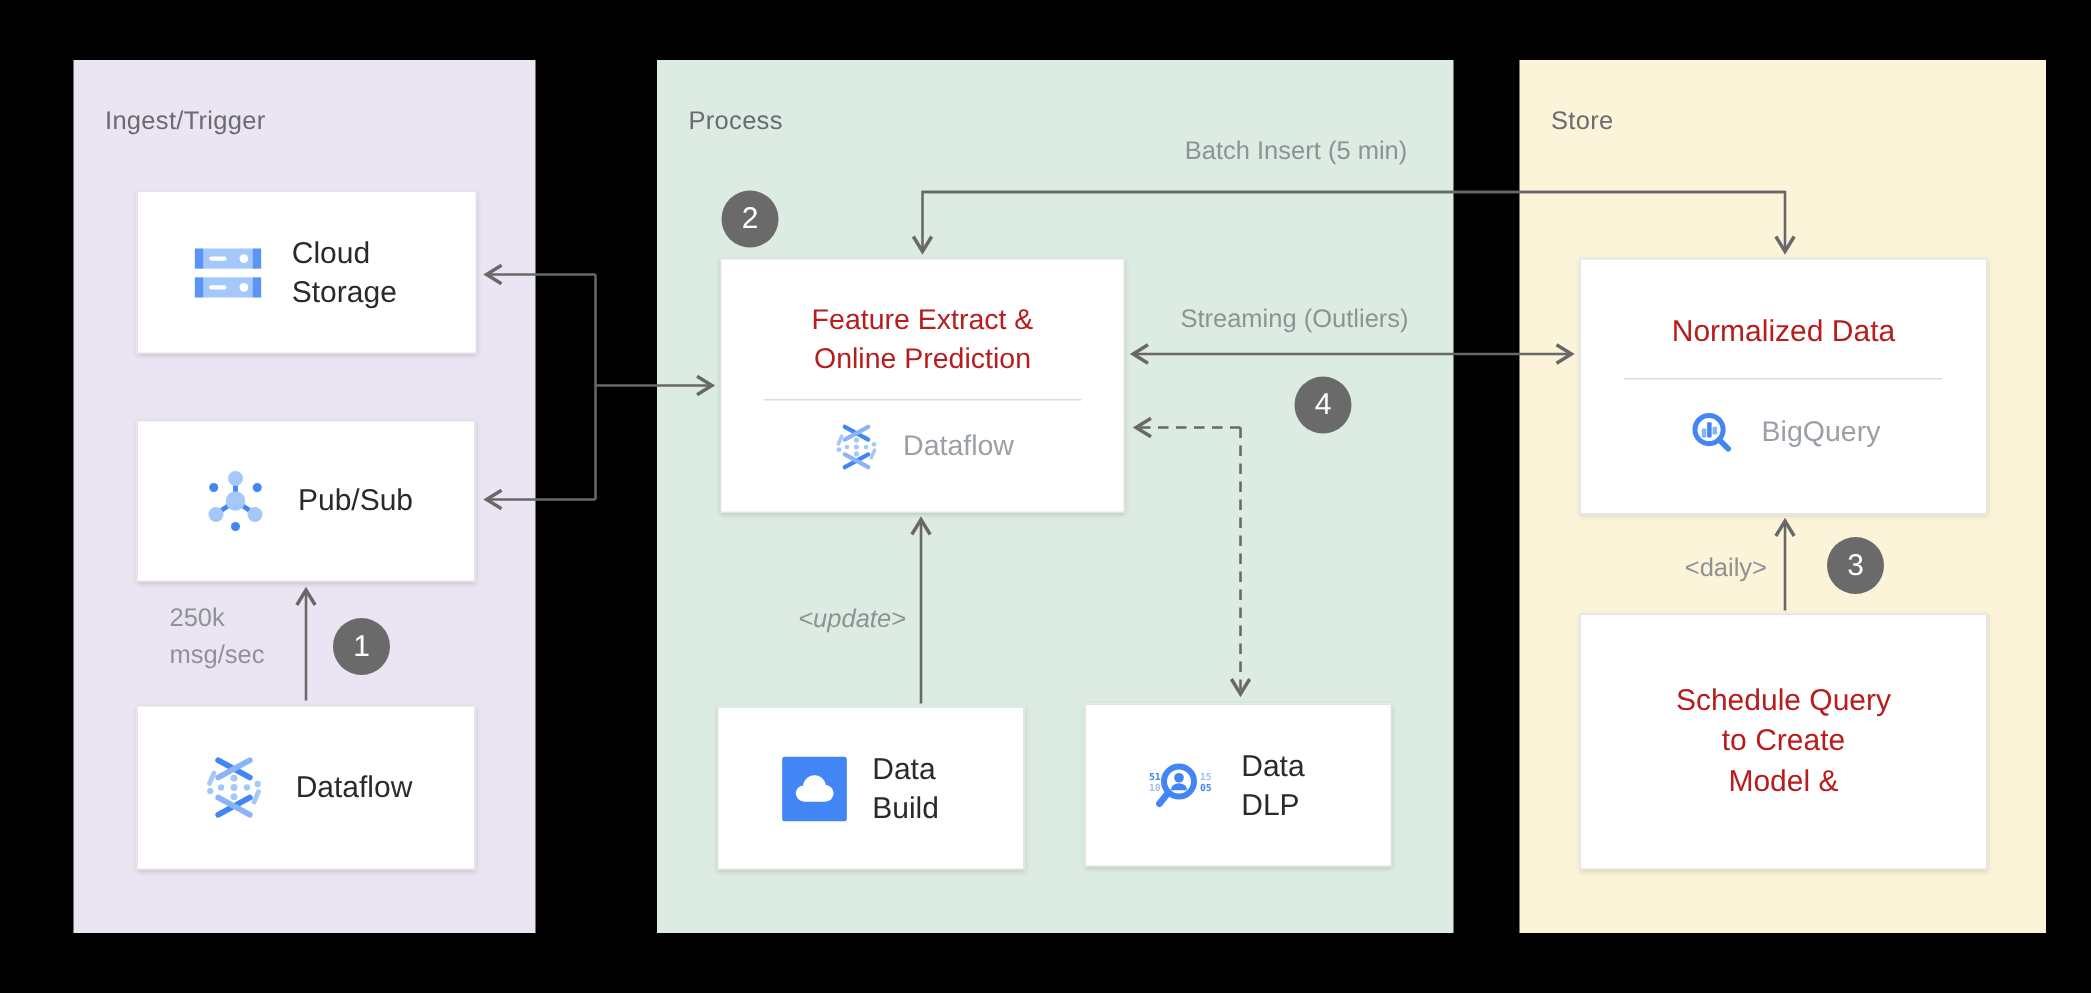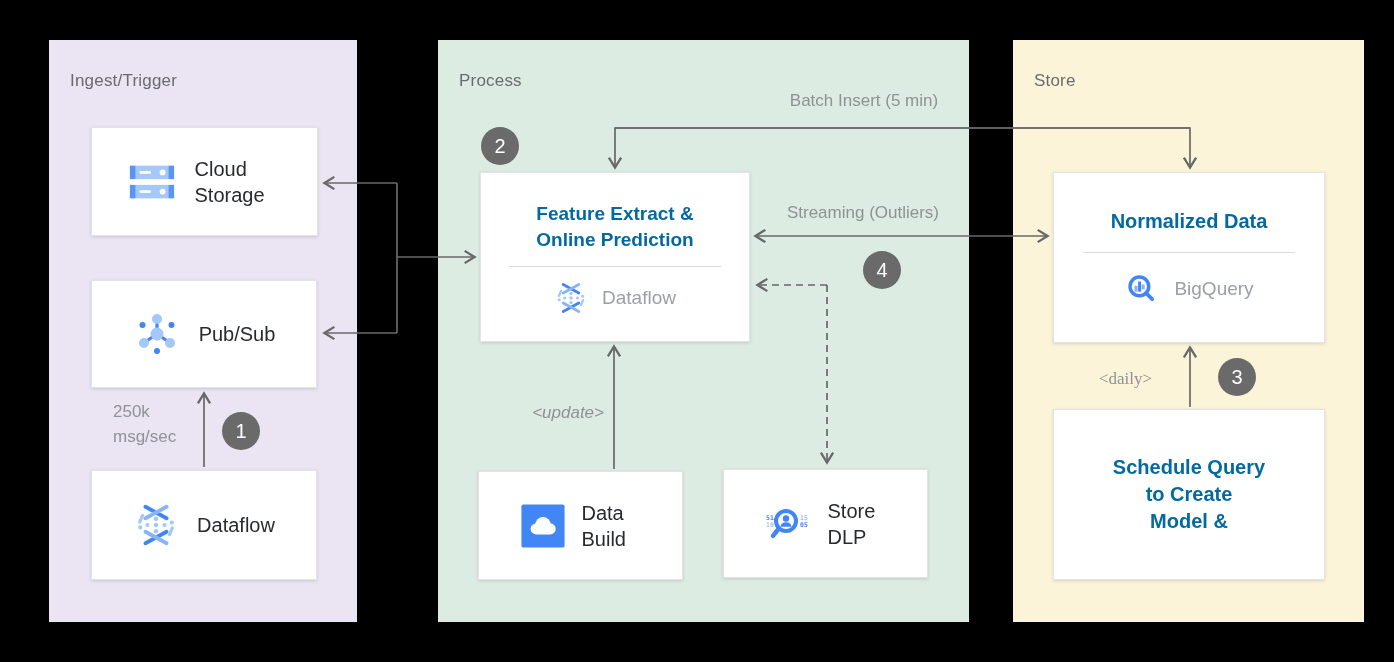--- a/index.html
+++ b/index.html
@@ -12,21 +12,21 @@
   .panel-title{
     position:absolute;left:21px;top:31px;font-size:17px;color:#6a6b70;letter-spacing:.2px;
   }
   .node{
     position:absolute;background:#fff;border:1px solid #e3e3e4;
     box-shadow:0 1px 3px rgba(60,60,60,.18);
     display:flex;align-items:center;justify-content:center;gap:18px;box-sizing:border-box;
   }
   .node-name{color:#282a2e;font-size:20px;line-height:26px;}
   .col{flex-direction:column;gap:0;}
-  .node-title{color:#0369a1;font-size:19px;line-height:26px;text-align:center;font-weight:bold;}
+  .node-title{color:#b91c1c;font-size:19px;line-height:26px;text-align:center;}
   .node-title.big{font-size:20px;line-height:27px;}
   .divider{height:1px;background:#dcdcdc;width:212px;}
   .svc-row{display:flex;align-items:center;gap:14px;}
   .svc-label{color:#9aa0a6;font-size:19px;}
   .badge{
     position:absolute;width:38px;height:38px;border-radius:50%;background:#6a6a6a;
     color:#fff;font-size:20px;display:flex;align-items:center;justify-content:center;z-index:5;
   }
   .note{position:absolute;color:#8f9295;font-size:17px;line-height:25px;z-index:4;}
   .note span{display:block;}
@@ -186,21 +186,21 @@
         <text x="2" y="20" fill="#4285f4">51</text>
         <text x="2" y="27" fill="#9ec1f9">10</text>
         <text x="36" y="20" fill="#9ec1f9">15</text>
         <text x="36" y="27" fill="#4285f4">05</text>
       </g>
       <circle cx="22" cy="21" r="10" fill="#fff" stroke="#4285f4" stroke-width="4"></circle>
       <circle cx="22" cy="18.5" r="3.2" fill="#4285f4"></circle>
       <path d="M16.5 26.8 a5.5 4.6 0 0 1 11 0 z" fill="#4285f4"></path>
       <line x1="14.8" y1="28.5" x2="9" y2="35.8" stroke="#4285f4" stroke-width="4.5" stroke-linecap="round"></line>
     </svg>
-    <div class="node-name" style="width:60px;">Store DLP</div>
+    <div class="node-name" style="width:60px;">Data DLP</div>
   </div>
 
   <div class="node col" style="left:1043px;top:172px;width:272px;height:171px;">
     <div class="node-title big">Normalized Data</div>
     <div class="divider" style="margin:17px 0 18px 0;"></div>
     <div class="svc-row">
       <svg width="36" height="36" viewBox="0 0 48 48">
         <circle cx="20.5" cy="20.5" r="12.5" fill="#fff" stroke="#4285f4" stroke-width="4.5"></circle>
         <line x1="29.5" y1="29.5" x2="37.5" y2="37.5" stroke="#4285f4" stroke-width="5" stroke-linecap="round"></line>
         <rect x="14" y="19.5" width="4" height="8" rx="0.8" fill="#8ab4f8"></rect>
@@ -224,15 +224,15 @@
   <div class="badge" style="left:1208px;top:358px;">3</div>
   <div class="badge" style="left:853px;top:251px;">4</div>
 
   <div class="note" style="left:103px;top:399px;">
     <span>250k</span>
     <span>msg/sec</span>
   </div>
   <div class="note ctr" style="left:754px;top:88px;width:200px;">Batch Insert (5 min)</div>
   <div class="note ctr" style="left:758px;top:200px;width:190px;">Streaming (Outliers)</div>
   <div class="note rgt" style="left:500px;top:400px;width:94px;font-style:italic;">&lt;update&gt;</div>
-  <div class="note rgt" style="left:1072px;top:366px;width:70px;font-family:Liberation Serif, serif;">&lt;daily&gt;</div>
+  <div class="note rgt" style="left:1098px;top:366px;width:70px;">&lt;daily&gt;</div>
 
 </div>
 
 </body></html>

